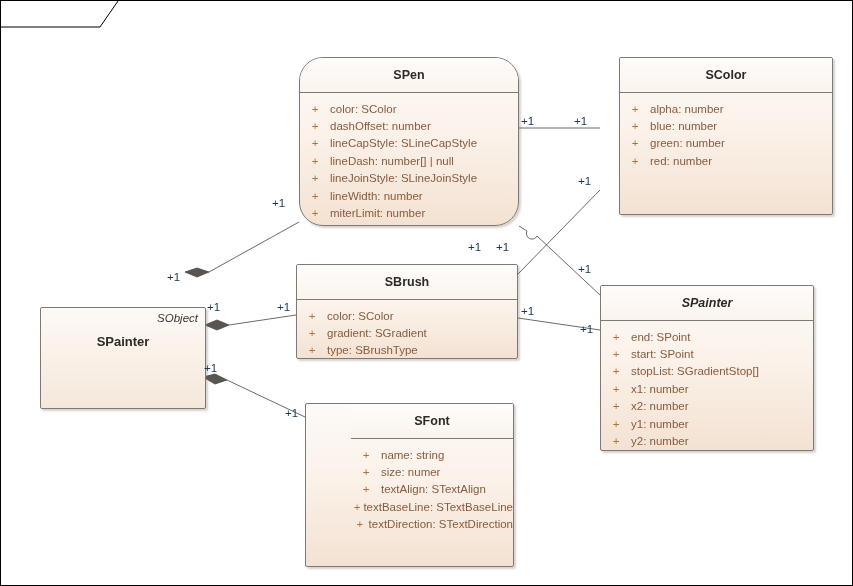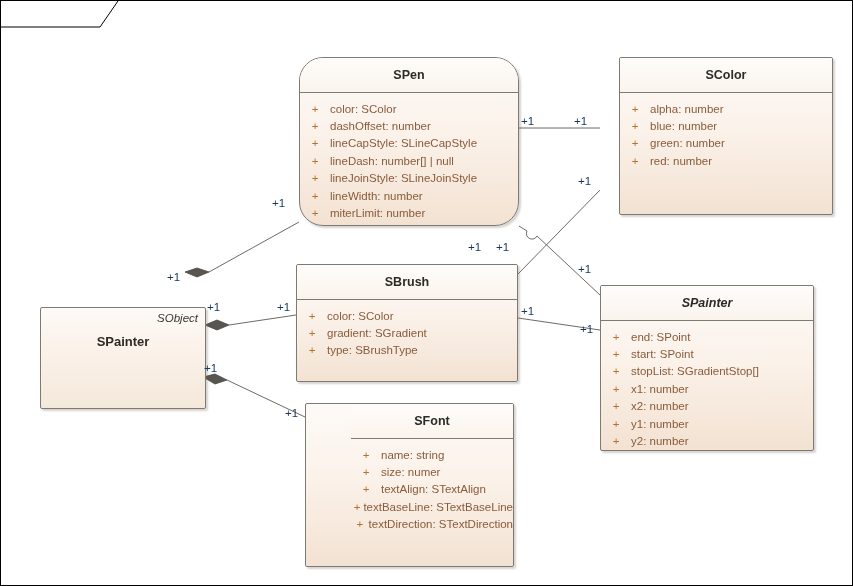--- a/index.html
+++ b/index.html
@@ -235,21 +235,21 @@
           <div class="attr-row">
             <span class="vis">+</span>
             <span class="sig">green: number</span>
           </div>
           <div class="attr-row">
             <span class="vis">+</span>
             <span class="sig">red: number</span>
           </div>
         </div>
       </div>
-      <div class="uml-class" style="left: 296px; top: 264px; width: 222px; height: 118px;">
+      <div class="uml-class" style="left: 296px; top: 264px; width: 222px; height: 95px;">
         <div class="cls-header">SBrush</div>
         <div class="cls-body">
           <div class="attr-row">
             <span class="vis">+</span>
             <span class="sig">color: SColor</span>
           </div>
           <div class="attr-row">
             <span class="vis">+</span>
             <span class="sig">gradient: SGradient</span>
           </div>

